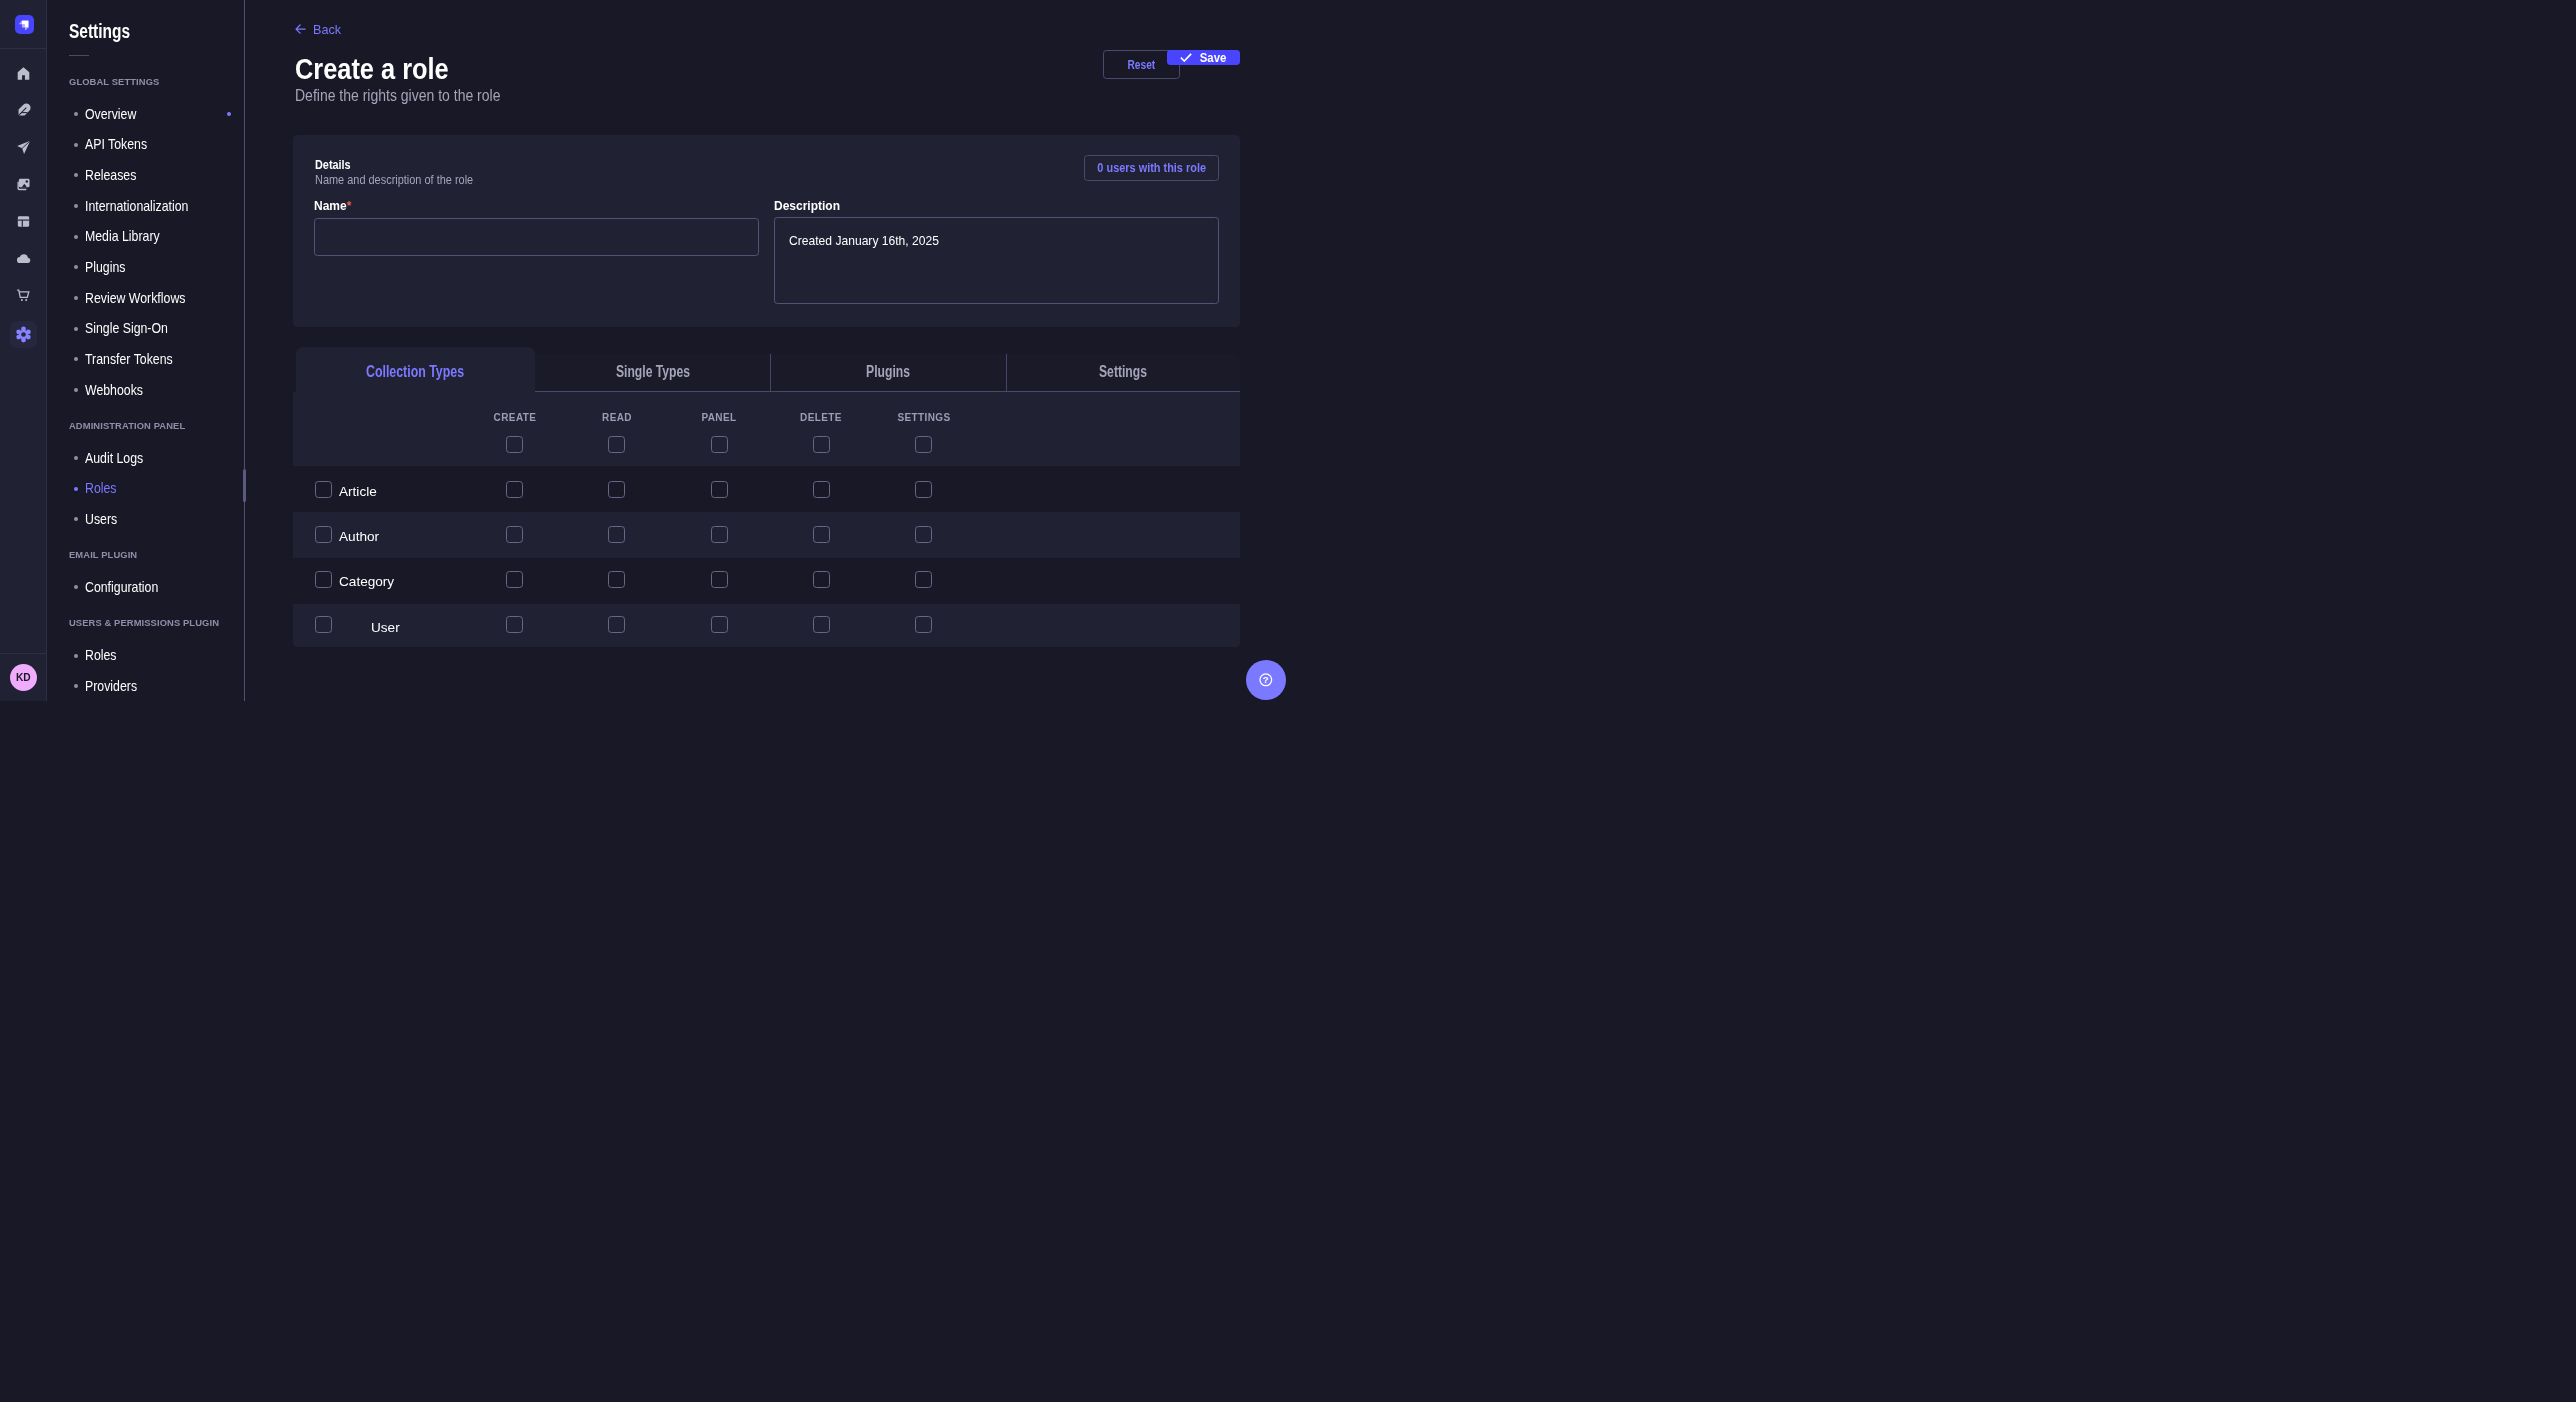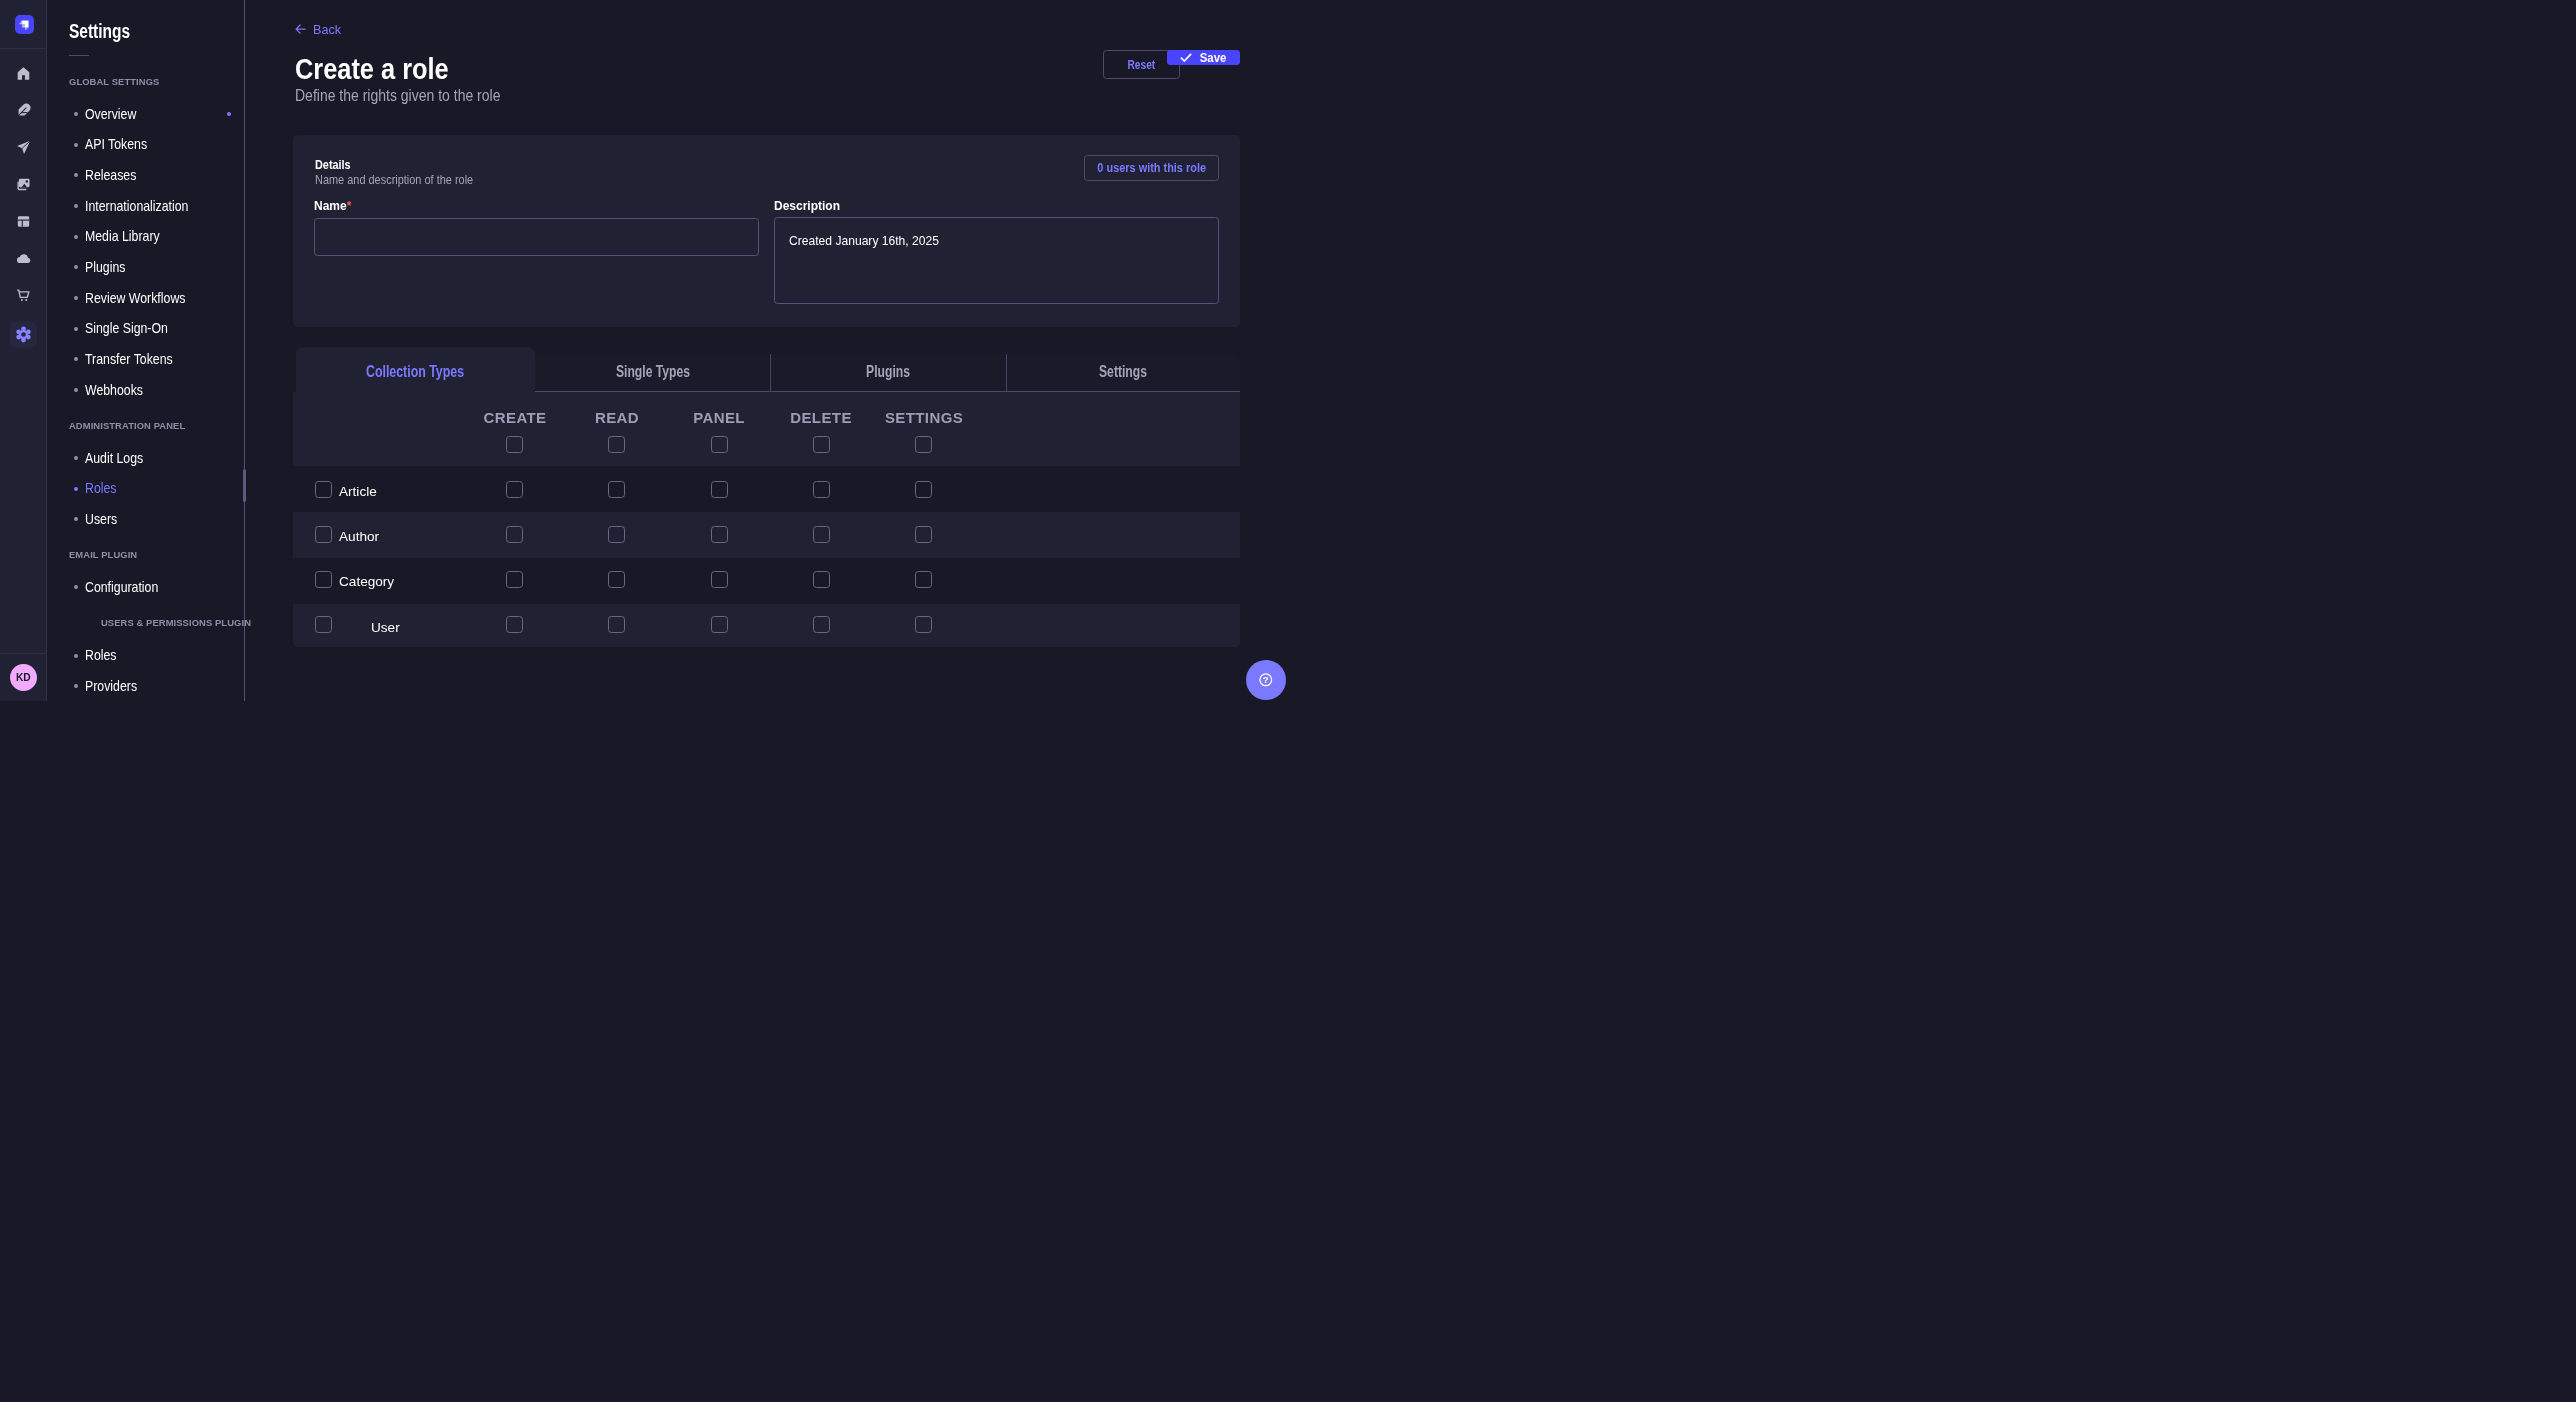--- a/index.html
+++ b/index.html
@@ -4,21 +4,21 @@
 <style>
 * { margin:0; padding:0; box-sizing:border-box; }
 html,body { width:1288px; height:701px; overflow:hidden; }
 body { background:#181826; font-family:"Liberation Sans", sans-serif; }
 .abs { position:absolute; }
 .txt { position:absolute; line-height:17px; white-space:nowrap; transform-origin:0 50%; }
 .cbx { position:absolute; width:17px; height:17px; border:0.9px solid #666687; border-radius:3.4px; background:transparent; }
 .nav { position:absolute; left:37px; line-height:17px; white-space:nowrap; font-size:14.5px; color:#ffffff; transform:scaleX(0.85); transform-origin:0 50%; }
 .dot { position:absolute; left:26px; width:3.8px; height:3.8px; border-radius:50%; background:#8e8ea9; }
 .sec { position:absolute; left:21px; line-height:17px; white-space:nowrap; font-size:9.4px; font-weight:700; color:#8e8ea9; letter-spacing:0.1px; }
-.hdr { position:absolute; line-height:17px; white-space:nowrap; transform:translateX(-50%); font-size:15px; font-weight:700; color:#9c9cb4; letter-spacing:0.4px; }
+.hdr { position:absolute; line-height:17px; white-space:nowrap; transform:translateX(-50%); font-size:10px; font-weight:700; color:#9c9cb4; letter-spacing:0.4px; }
 .tab { position:absolute; top:363px; line-height:17px; white-space:nowrap; font-size:16px; font-weight:700; color:#a5a5ba; transform:translateX(-50%) scaleX(0.76); }
 svg { display:block; }
 </style>
 </head>
 <body>
 <div id="app" style="position:relative;width:1288px;height:701px;">
 
 <div class="abs" style="left:0;top:0;width:47px;height:701px;background:#212134;border-right:0.9px solid #2e2e44;">
   <div class="abs" style="left:14.5px;top:14.5px;width:19px;height:19px;border-radius:5.1px;background:#4945ff;">
     <svg width="19" height="19" viewBox="0 0 22 22">
@@ -120,21 +120,21 @@
   <div class="sec" style="top:417px;">ADMINISTRATION PANEL</div>
   <div class="nav" style="top:450px;">Audit Logs</div>
   <div class="dot" style="top:456px;"></div>
   <div class="nav" style="top:480px;color:#7b79ff;">Roles</div>
   <div class="dot" style="top:487px;background:#7b79ff;"></div>
   <div class="nav" style="top:511px;">Users</div>
   <div class="dot" style="top:517px;"></div>
   <div class="sec" style="top:546px;">EMAIL PLUGIN</div>
   <div class="nav" style="top:579px;">Configuration</div>
   <div class="dot" style="top:585px;"></div>
-  <div class="sec" style="top:614px;margin-left:32px;">USERS &amp; PERMISSIONS PLUGIN</div>
+  <div class="sec" style="top:614px;">USERS &amp; PERMISSIONS PLUGIN</div>
   <div class="nav" style="top:647px;">Roles</div>
   <div class="dot" style="top:654px;"></div>
   <div class="nav" style="top:678px;">Providers</div>
   <div class="dot" style="top:684px;"></div>
   <div class="abs" style="left:195px;top:469px;width:2.6px;height:33px;border-radius:1.7px;background:#5a5a7e;"></div>
 </div>
 
 <div class="abs" style="left:295px;top:24px;width:11px;height:10.2px;">
   <svg width="11" height="10.2" viewBox="0 0 13 12" fill="none" stroke="#7b79ff" stroke-width="1.5" stroke-linecap="round" stroke-linejoin="round">
         <path d="M12 6 H1.2 M6 1.2 1.2 6 6 10.8"></path>

